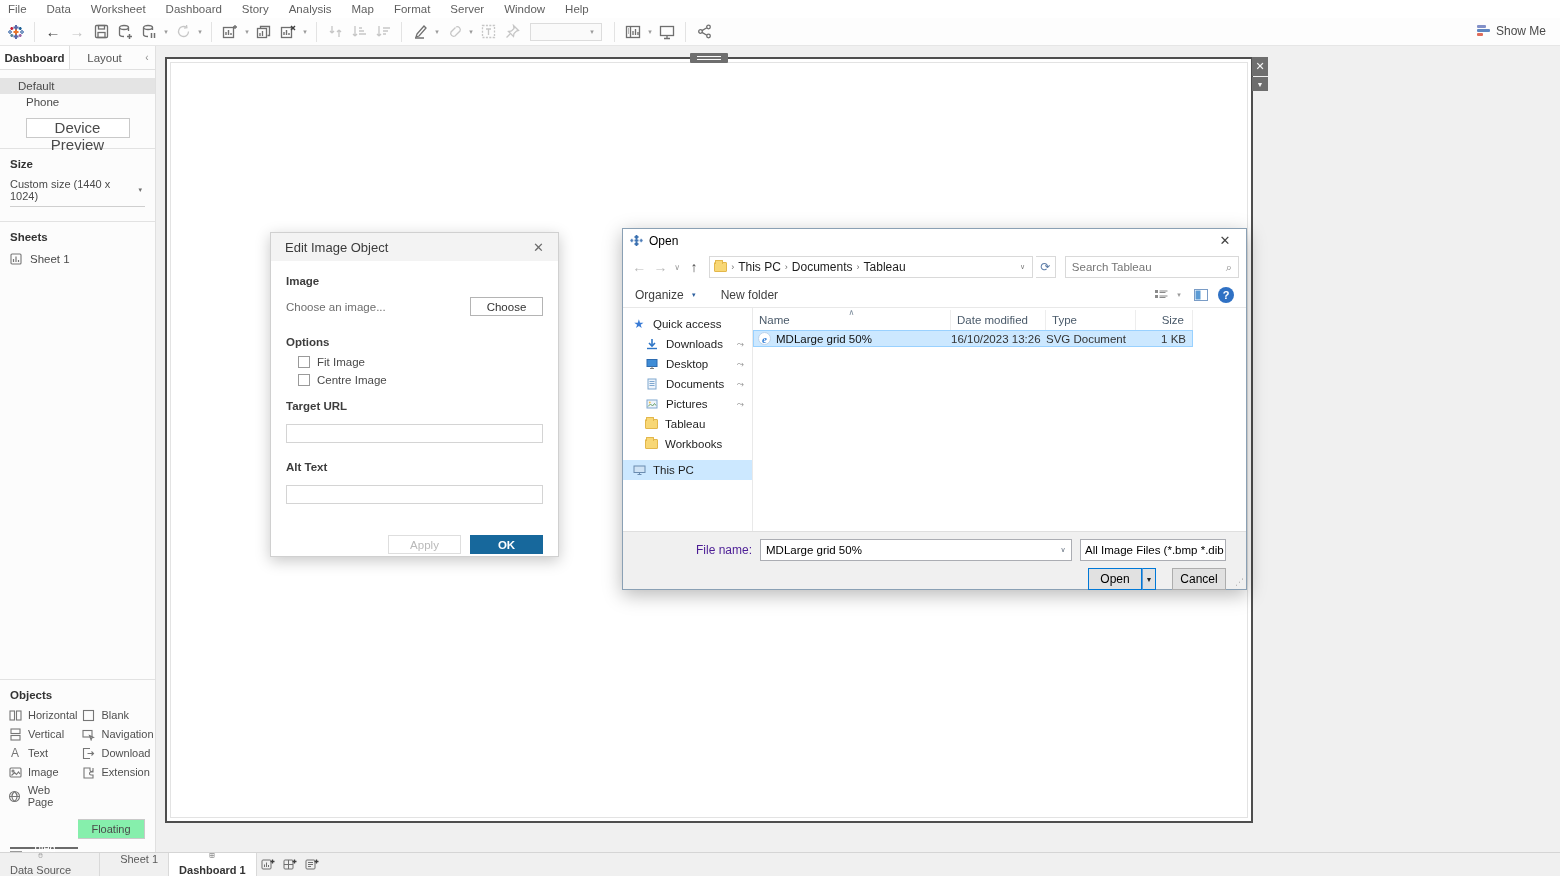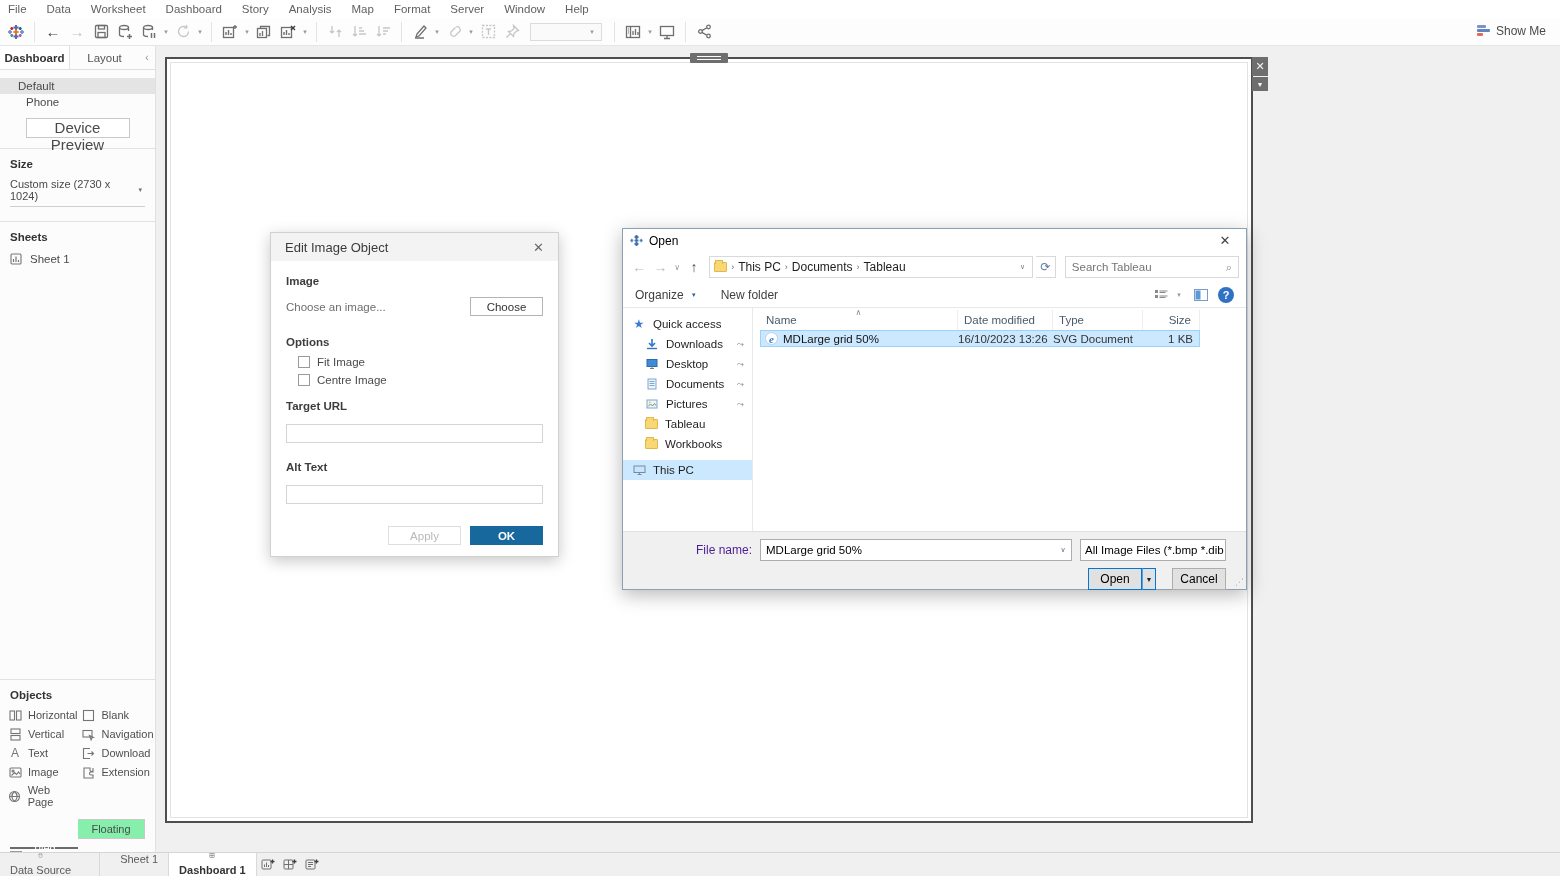--- a/index.html
+++ b/index.html
@@ -74,21 +74,21 @@
   .edialog { position:absolute; left:270px; top:232px; width:289px; height:325px; background:#fff; border:1px solid #d0d0d0; box-shadow:0 4px 14px rgba(0,0,0,.22); font-size:11.5px; }
   .ed-title { height:28px; background:#f3f3f3; display:flex; align-items:center; padding:0 14px; font-size:13px; color:#3b3b3b; }
   .ed-title .x { margin-left:auto; color:#6a6a6a; cursor:pointer; font-size:13px; }
   .ed-body { padding:14px 15px 0; }
   .ed-label { font-weight:bold; color:#3d3d3d; margin-bottom:10px; }
   .ed-choose-row { display:flex; align-items:center; justify-content:space-between; margin:2px 0 20px; }
   .ed-choose-text { color:#6e6e6e; }
   .ed-btn { width:73px; height:19px; background:#fff; border:1px solid #b4b4b4; font-size:11.5px; color:#333; font-family:inherit; cursor:pointer; }
   .ed-check { display:flex; align-items:center; gap:7px; margin:0 0 6px 12px; color:#4a4a4a; cursor:pointer; }
   .ed-input { width:100%; height:19px; border:1px solid #d4d4d4; margin:2px 0 18px; font-family:inherit; font-size:11.5px; padding:0 4px; }
-  .ed-buttons { display:flex; justify-content:flex-end; gap:9px; margin-top:4px; }
+  .ed-buttons { display:flex; justify-content:flex-end; gap:9px; margin-top:13px; }
   .ed-apply { color:#b9b9b9; border-color:#dedede; cursor:default; }
   .ed-ok { background:#17689c; border:1px solid #17689c; color:#fff; font-weight:bold; }
   .ed-options { margin-bottom:8px; }
   .ed-gap { height:8px; }
 
   
   .odialog { position:absolute; left:622px; top:228px; width:625px; height:362px; background:#fff; border:1px solid #8aa0b4; box-shadow:0 5px 18px rgba(0,0,0,.28); font-size:12px; color:#1e1e1e; display:flex; flex-direction:column; }
   .od-title { height:23px; display:flex; align-items:center; gap:6px; padding:0 7px; font-size:12px; color:#000; }
   .od-title .x { margin-left:auto; width:28px; text-align:center; color:#444; cursor:pointer; font-size:13px; }
   .od-address { height:30px; display:flex; align-items:center; padding:0 7px; gap:3px; }
@@ -109,21 +109,21 @@
   .help-circ { width:16px; height:16px; border-radius:50%; background:#2f71c4; color:#fff; font-size:11px; font-weight:bold; display:flex; align-items:center; justify-content:center; cursor:pointer; }
   .od-content { flex:1; display:flex; min-height:0; }
   .od-navpane { width:130px; border-right:1px solid #e9e9e9; padding-top:6px; overflow:hidden; }
   .nav-item { height:20px; display:flex; align-items:center; gap:7px; padding-left:9px; cursor:pointer; color:#1e1e1e; font-size:11.5px; white-space:nowrap; }
   .nav-item.child { padding-left:22px; }
   .nav-item.sel { background:#cce8ff; }
   .nav-item .pin { margin-left:auto; margin-right:8px; color:#8a8a8a; font-size:9px; }
   .ni { width:14px; height:14px; display:flex; align-items:center; justify-content:center; flex:0 0 auto; font-size:11px; }
   .folder-sm { width:13px; height:10px; background:#f8d775; border:1px solid #e3b74b; border-radius:1px; position:relative; }
   .folder-sm::before { content:""; position:absolute; top:-3px; left:0; width:6px; height:3px; background:#f8d775; border:1px solid #e3b74b; border-bottom:none; border-radius:1px 1px 0 0; }
-  .od-filelist { flex:1; position:relative; padding-top:2px;margin-left:7px; }
+  .od-filelist { flex:1; position:relative; padding-top:2px; }
   .fl-header { display:flex; height:20px; align-items:center; color:#4a5a6a; font-size:11.5px; position:relative; }
   .fl-h { padding-left:6px; border-right:1px solid #ededed; height:100%; display:flex; align-items:center; cursor:pointer; }
   .fl-h.c-name { width:198px; position:relative; }
   .fl-h.c-date { width:95px; }
   .fl-h.c-type { width:90px; }
   .fl-h.c-size { width:57px; justify-content:flex-end; padding-right:8px; }
   .sort-asc { position:absolute; top:-2px; left:50%; transform:translateX(-50%); color:#7a8a9a; font-size:8px; }
   .file-row { display:flex; align-items:center; height:17px; background:#cce8ff; border:1px solid #99d1ff; margin-right:2px; width:440px; font-size:11.5px; color:#111; cursor:pointer; }
   .fr-name { width:197px; display:flex; align-items:center; gap:5px; padding-left:4px; }
   .fr-date { width:95px; color:#333; }
@@ -339,21 +339,21 @@
       <span class="sb-tab active">Dashboard</span>
       <span class="sb-tab">Layout</span>
       <span class="sb-collapse">‹</span>
     </div>
     <div class="device-default">Default</div>
     <div class="device-phone">Phone</div>
     <button class="device-preview-btn">Device Preview</button>
     <div class="sb-div"></div>
     <div class="sb-h">Size</div>
     <div class="size-select">
-      <span>Custom size (2730 x 1024)</span>
+      <span>Custom size (1440 x 1024)</span>
       <span class="caret">▾</span>
     </div>
     <div class="sb-div" style="margin-top:14px"></div>
     <div class="sb-h">Sheets</div>
     <div class="sheet-item">
       <span class="oi">
           <svg width="12" height="12" viewBox="0 0 12 12">
             <rect x="1" y="1" width="10" height="10" rx="1"></rect>
             <path d="M3.5 9V6M6 9V3.5M8.5 9V7" stroke-width="1.2"></path>
           </svg>

